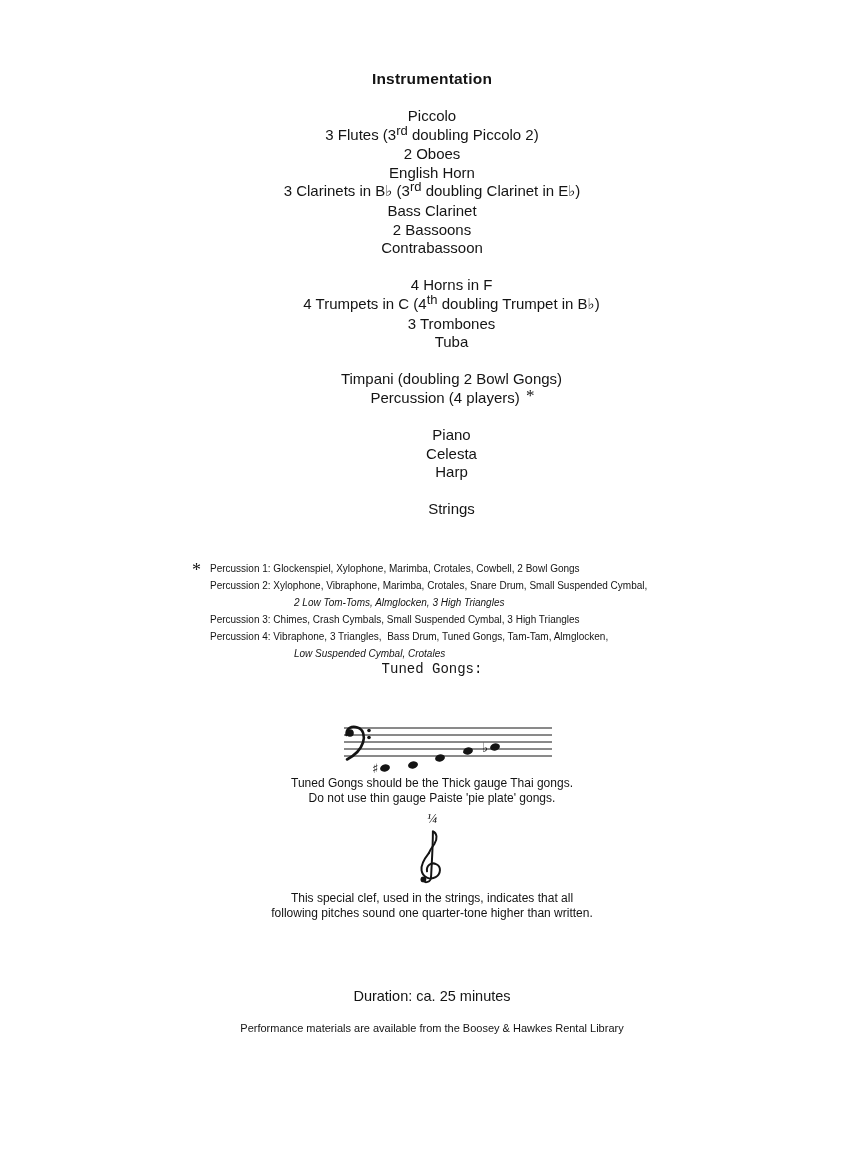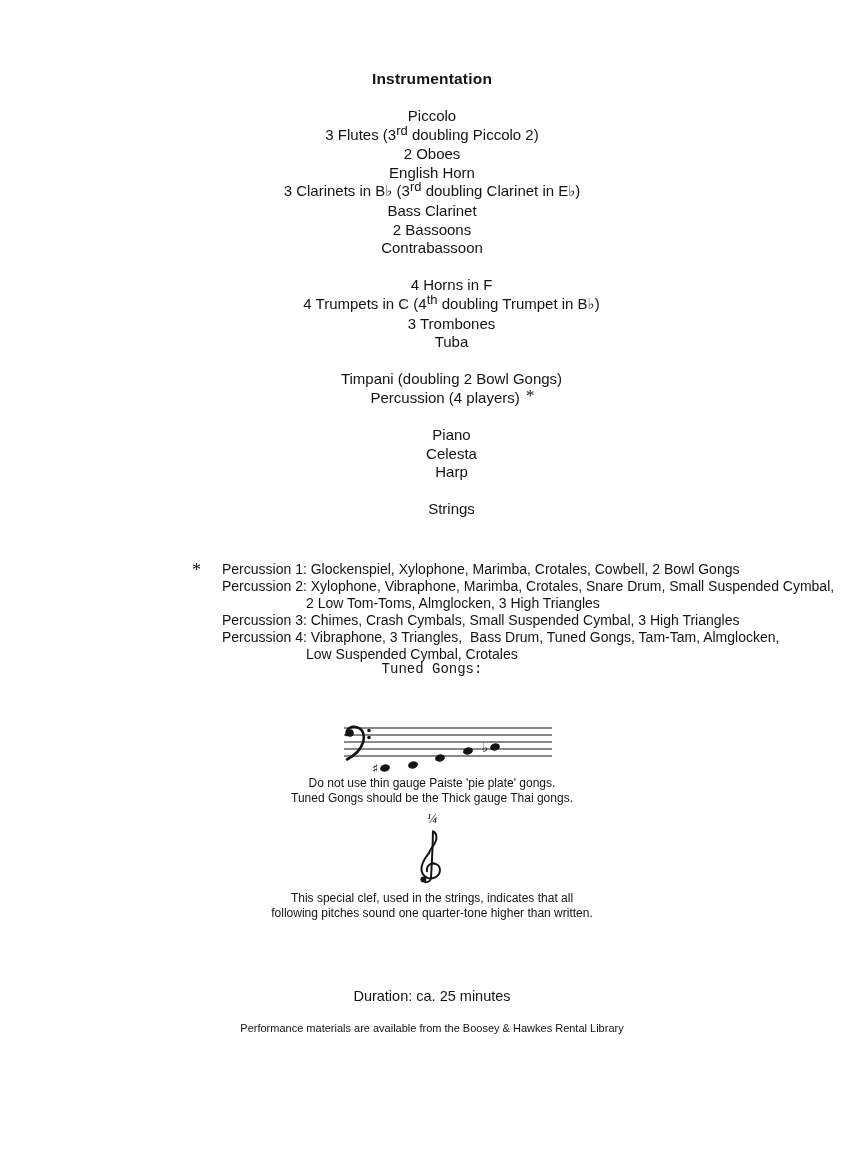--- a/index.html
+++ b/index.html
@@ -15,22 +15,22 @@
 
   .title{top:70px;font-size:15.5px;font-weight:bold;letter-spacing:.2px;}
 
   .instruments{top:107px;font-size:15px;line-height:18.6px;}
   .inst-group + .inst-group{margin-top:18.6px;padding-left:39px;}
   .sup{font-size:13px;position:relative;top:-5px;}
   .ast{font-family:"Liberation Serif", serif;font-size:17px;position:relative;top:-2px;left:2px;}
 
   .fnote{position:absolute;left:192px;top:561px;display:flex;align-items:flex-start;}
   .fnote-marker{font-family:"Liberation Serif", serif;font-size:18px;line-height:16px;position:relative;top:1px;margin-right:9px;}
-  .fnote-lines{font-size:14px;line-height:16.9px;white-space:pre-wrap;margin-left:12px;}
-  .fnote-line.indent{padding-left:84px;}
+  .fnote-lines{font-size:10px;line-height:16.9px;white-space:pre-wrap;}
+  .fnote-line.indent{padding-left:84px;font-style:italic;}
 
   .gongs-heading{top:661px;font-family:Liberation Mono, monospace;font-size:14px;}
   .staff-wrap{position:absolute;left:342px;top:722px;}
   .cap{font-size:12px;line-height:14.5px;}
   .gong-caption{top:776px;}
   .clef-caption{top:891px;}
 
   .qclef{position:absolute;left:412px;top:811px;width:40px;text-align:center;}
   .qclef-fraction{font-family:"Liberation Serif", serif;font-size:13.5px;line-height:15px;font-style:italic;}
 
@@ -107,22 +107,22 @@
           <ellipse cx="71" cy="43" rx="5" ry="3.5" transform="rotate(-15 71 43)" fill="#141414"></ellipse>
           <ellipse cx="98" cy="36" rx="5" ry="3.5" transform="rotate(-15 98 36)" fill="#141414"></ellipse>
           <ellipse cx="126" cy="29" rx="5" ry="3.5" transform="rotate(-15 126 29)" fill="#141414"></ellipse>
           <ellipse cx="153" cy="25" rx="5" ry="3.5" transform="rotate(-15 153 25)" fill="#141414"></ellipse>
           <text x="140" y="29.5" class="acc">♭</text>
         </g>
     </svg>
   </div>
 
   <div class="center cap gong-caption">
+      <div>Tuned Gongs should be the Thick gauge Thai gongs.</div>
       <div>Do not use thin gauge Paiste 'pie plate' gongs.</div>
-      <div>Tuned Gongs should be the Thick gauge Thai gongs.</div>
     </div>
 
   <div class="qclef">
     <div class="qclef-fraction">¼</div>
     <svg width="38" height="58" viewBox="0 0 40 64">
       <path class="stroke" stroke-width="2.2" d="M21,6 C21,24 19.5,44 19,56"></path>
       <path class="stroke" stroke-width="2.2" d="M21,6 C25.5,7.5 26.5,14 22.5,20 C20,23.5 18,26 16.5,30"></path>
       <path class="stroke" stroke-width="2.2" d="M16.5,30 C11,37 7.5,43 8.5,49 C9.5,56.5 18,60 24,56.5 C30,53 30.5,44.5 24.5,42 C19,39.5 13.5,44 14.5,50"></path>
       <path class="stroke" stroke-width="2" d="M19,56 C19,62 12,64 9.5,59.5"></path>
       <circle class="fillpart" cx="10.5" cy="59" r="3.2"></circle>

